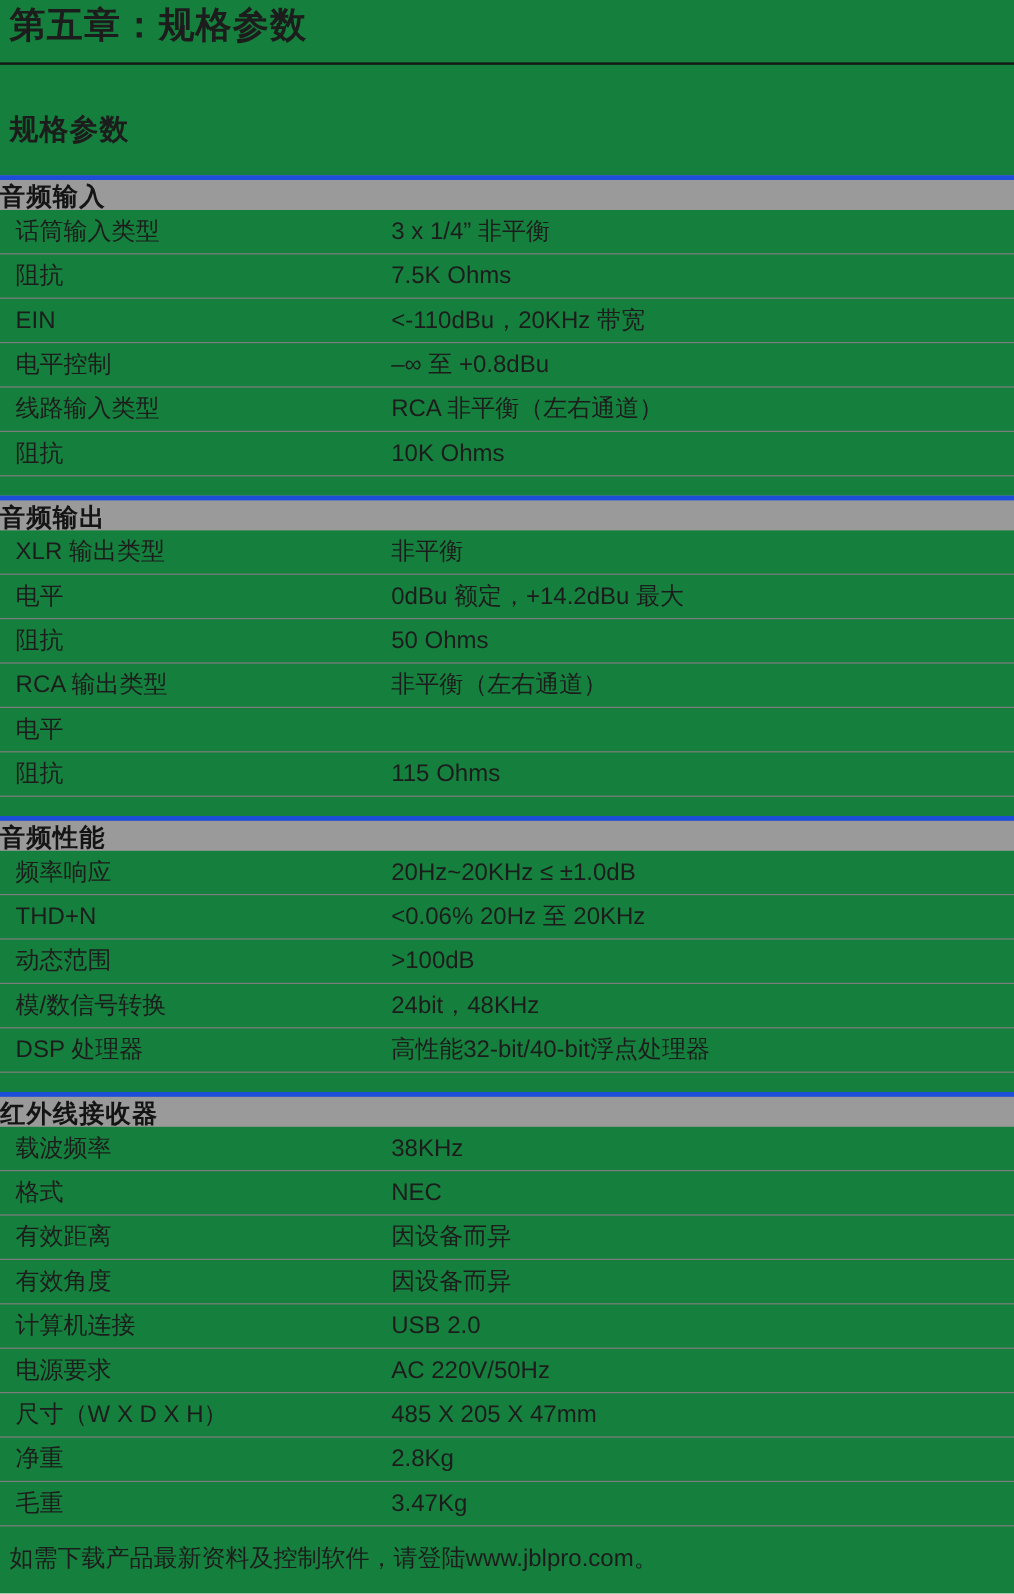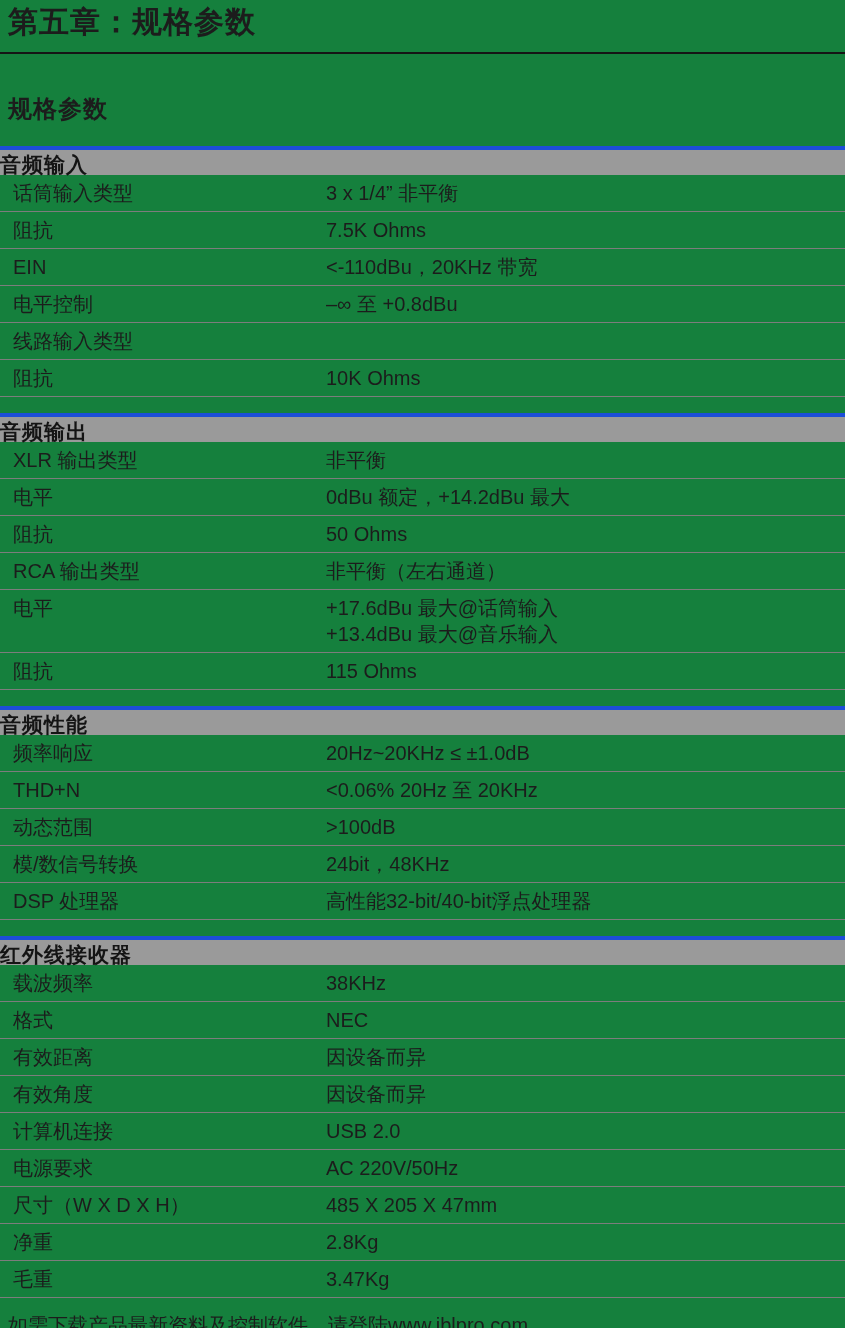--- a/index.html
+++ b/index.html
@@ -107,20 +107,21 @@
       <div class="spec-row">
         <div class="label">EIN</div>
         <div class="value">&lt;-110dBu，20KHz 带宽</div>
       </div>
       <div class="spec-row">
         <div class="label">电平控制</div>
         <div class="value">–∞ 至 +0.8dBu</div>
       </div>
       <div class="spec-row">
         <div class="label">线路输入类型</div>
+        <div class="value">RCA 非平衡（左右通道）</div>
       </div>
       <div class="spec-row">
         <div class="label">阻抗</div>
         <div class="value">10K Ohms</div>
       </div>
       <div class="section-header">音频输出</div>
       <div class="spec-row">
         <div class="label">XLR 输出类型</div>
         <div class="value">非平衡</div>
       </div>
@@ -131,22 +132,20 @@
       <div class="spec-row">
         <div class="label">阻抗</div>
         <div class="value">50 Ohms</div>
       </div>
       <div class="spec-row">
         <div class="label">RCA 输出类型</div>
         <div class="value">非平衡（左右通道）</div>
       </div>
       <div class="spec-row">
         <div class="label">电平</div>
-        <div class="value">+17.6dBu 最大@话筒输入
-+13.4dBu 最大@音乐输入</div>
       </div>
       <div class="spec-row">
         <div class="label">阻抗</div>
         <div class="value">115 Ohms</div>
       </div>
       <div class="section-header">音频性能</div>
       <div class="spec-row">
         <div class="label">频率响应</div>
         <div class="value">20Hz~20KHz ≤ ±1.0dB</div>
       </div>

